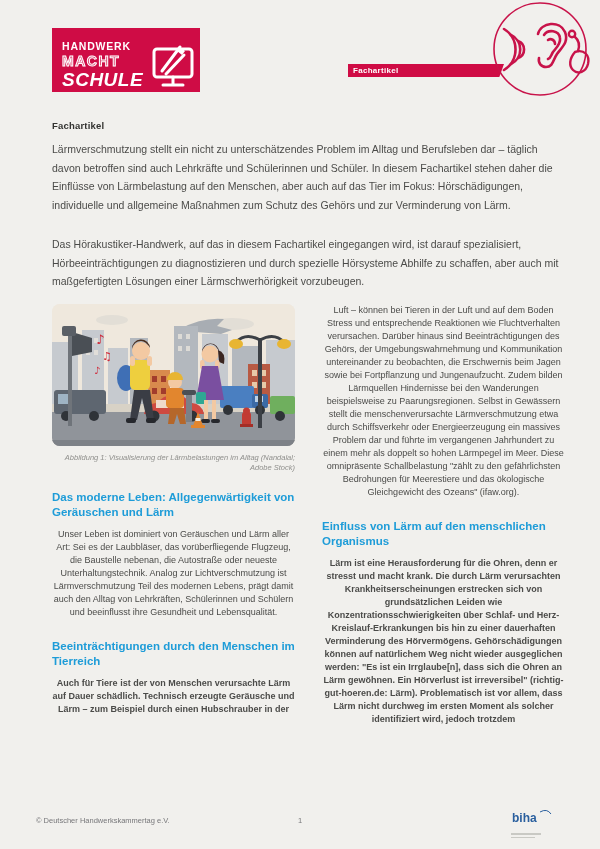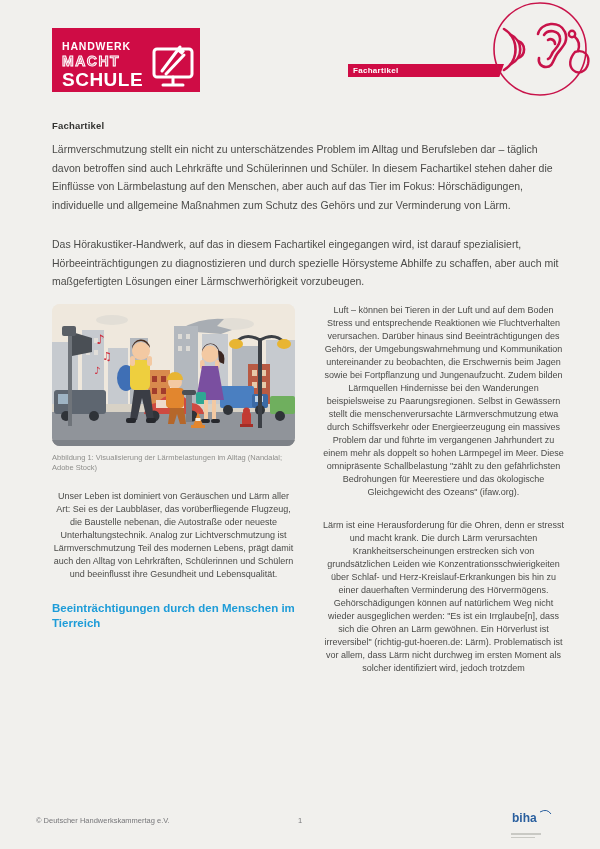--- a/index.html
+++ b/index.html
@@ -25,21 +25,21 @@
     background:var(--brand-red);
     display:flex;align-items:center;gap:7px;padding:17px 8px 7px 10px;
   }
   .logo-text{display:flex;flex-direction:column;line-height:1;color:#fff;}
   .logo-l1{font-size:10.5px;font-weight:bold;letter-spacing:.8px;}
   .logo-l2{
     font-size:14px;font-weight:bold;letter-spacing:1.5px;margin-top:3px;
     color:rgba(255,255,255,.25);
     -webkit-text-stroke:1px #ffffff;
   }
-  .logo-l3{font-size:19px;font-weight:bold;letter-spacing:.5px;margin-top:2px;}
+  .logo-l3{font-size:19px;font-weight:bold;letter-spacing:.5px;margin-top:2px;font-style:italic;}
   .logo-icon{flex:0 0 auto;}
 
   .fach-tab{
     position:absolute;left:348px;top:64px;width:156px;height:13px;
     background:var(--brand-red);
     clip-path:polygon(0 0,100% 0,97% 100%,0 100%);
     display:flex;align-items:center;
     z-index:1;
   }
   .fach-tab span{color:#fff;font-size:8px;font-weight:bold;padding-left:5px;letter-spacing:.3px;}
@@ -53,28 +53,28 @@
     margin:0 0 15px 0;font-size:19px;line-height:26px;font-weight:bold;
     color:var(--heading-blue);
   }
   p.intro{margin:0 0 21px 0;font-size:10.5px;line-height:18.5px;color:var(--body-text);}
   p.intro.last{margin-bottom:13px;}
 
   .columns{display:flex;gap:27px;align-items:flex-start;}
   .col{width:243px;flex:0 0 243px;}
 
   figure{margin:0 0 7px 0;width:243px;height:142px;border-radius:8px;overflow:hidden;background:#efe9df;}
-  figcaption,.caption{font-size:7.5px;line-height:10.5px;color:var(--muted);margin:0 0 16px 0;}
+  figcaption,.caption{font-style:italic;font-size:7.5px;line-height:10.5px;color:var(--muted);margin:0 0 16px 0;text-align:right;}
 
   h2.sec{
     margin:0 0 7px 0;font-size:11.5px;line-height:15.5px;font-weight:bold;
     color:var(--heading-blue);
   }
   .col p.body{margin:0 0 20px 0;font-size:9px;line-height:13px;color:var(--body-text);text-align:center;}
-  .col p.body.tight{margin-bottom:16px;}
+  .col p.body.tight{margin-bottom:16px;font-weight:bold;}
 
   
   .footer-copy{position:absolute;left:36px;top:816px;font-size:7.5px;color:#77777a;}
   .footer-page{position:absolute;left:0;top:816px;width:600px;text-align:center;font-size:7.5px;color:#77777a;}
   .biha{position:absolute;left:508px;top:808px;width:50px;text-align:center;}
   .biha-lines{margin-top:1px;margin-left:3px;}
   .biha-lines div{height:1.5px;background:#c9c9c4;margin-bottom:2px;}
   .biha-lines .l1{width:30px;}
   .biha-lines .l2{width:24px;}
 </style>
@@ -270,28 +270,31 @@
             </g>
             <g>
               <rect x="190" y="108" width="9" height="14" rx="3" fill="#c23b32"></rect>
               <rect x="188" y="120" width="13" height="3" fill="#a32e27"></rect>
               <circle cx="194.5" cy="107" r="3.5" fill="#c23b32"></circle>
             </g>
           </svg>
         </figure>
         <p class="caption">Abbildung 1: Visualisierung der Lärmbelastungen im Alltag (Nandalal; Adobe Stock)</p>
 
+        <h2 class="sec">Das moderne Leben: Allgegenwärtigkeit von Geräuschen und Lärm</h2>
         <p class="body">Unser Leben ist dominiert von Geräuschen und Lärm aller Art: Sei es der Laubbläser, das vorüberfliegende Flugzeug, die Baustelle nebenan, die Autostraße oder neueste Unterhaltungstechnik. Analog zur Lichtverschmutzung ist Lärmverschmutzung Teil des modernen Lebens, prägt damit auch den Alltag von Lehrkräften, Schülerinnen und Schülern und beeinflusst ihre Gesundheit und Lebensqualität.</p>
 
         <h2 class="sec">Beeinträchtigungen durch den Menschen im Tierreich</h2>
+        <p class="body tight">Auch für Tiere ist der von Menschen verursachte Lärm auf Dauer schädlich. Technisch erzeugte Geräusche und Lärm – zum Beispiel durch einen Hubschrauber in der</p>
       </div>
 
       <div class="col">
         <p class="body">Luft – können bei Tieren in der Luft und auf dem Boden Stress und entsprechende Reaktionen wie Fluchtverhalten verursachen. Darüber hinaus sind Beeinträchtigungen des Gehörs, der Umgebungswahrnehmung und Kommunikation untereinander zu beobachten, die Erschwernis beim Jagen sowie bei Fortpflanzung und Jungenaufzucht. Zudem bilden Lärmquellen Hindernisse bei den Wanderungen beispielsweise zu Paarungsregionen. Selbst in Gewässern stellt die menschenverursachte Lärmverschmutzung etwa durch Schiffsverkehr oder Energieerzeugung ein massives Problem dar und führte im vergangenen Jahrhundert zu einem mehr als doppelt so hohen Lärmpegel im Meer. Diese omnipräsente Schallbelastung "zählt zu den gefährlichsten Bedrohungen für Meerestiere und das ökologische Gleichgewicht des Ozeans" (ifaw.org).</p>
 
+        <h2 class="sec">Einfluss von Lärm auf den menschlichen Organismus</h2>
         <p class="body tight">Lärm ist eine Herausforderung für die Ohren, denn er stresst und macht krank. Die durch Lärm verursachten Krankheitserscheinungen erstrecken sich von grundsätzlichen Leiden wie Konzentrationsschwierigkeiten über Schlaf- und Herz-Kreislauf-Erkrankungen bis hin zu einer dauerhaften Verminderung des Hörvermögens. Gehörschädigungen können auf natürlichem Weg nicht wieder ausgeglichen werden: "Es ist ein Irrglaube[n], dass sich die Ohren an Lärm gewöhnen. Ein Hörverlust ist irreversibel" (richtig-gut-hoeren.de: Lärm). Problematisch ist vor allem, dass Lärm nicht durchweg im ersten Moment als solcher identifiziert wird, jedoch trotzdem</p>
       </div>
 
     </div>
   </div>
 
   <div class="footer-copy">© Deutscher Handwerkskammertag e.V.</div>
   <div class="footer-page">1</div>
   <div class="biha">
     <svg width="46" height="20" viewBox="0 0 46 20">

